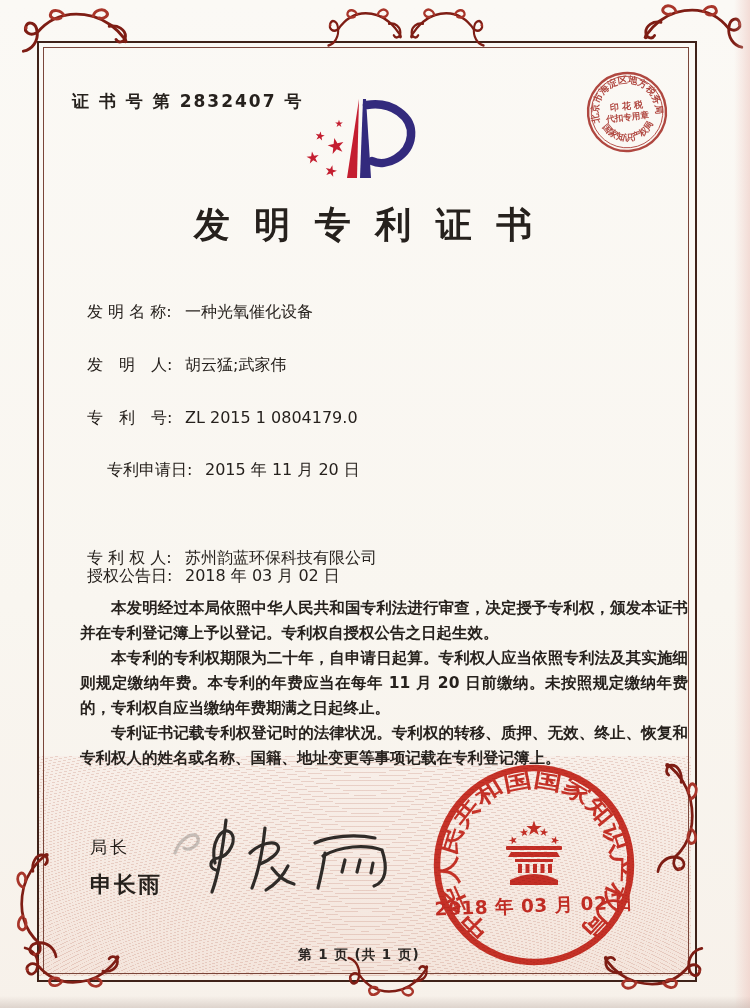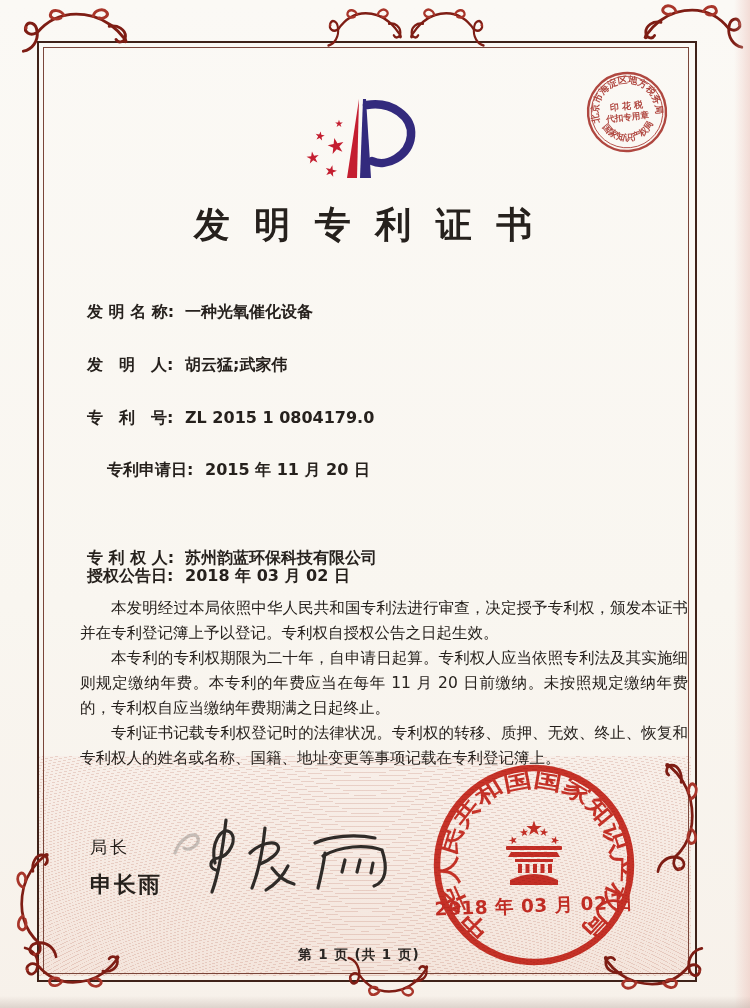--- a/index.html
+++ b/index.html
@@ -18,28 +18,28 @@
       repeating-radial-gradient(ellipse 900px 420px at 50% 150%,
         rgba(190,122,105,0.26) 0 1.1px, rgba(190,122,105,0) 1.1px 5.5px),
       linear-gradient(180deg,#f8efe9 0%,#f4e5dc 100%);
   }
 
   .cert-no { position:absolute; left:72px; top:90px; font-size:17px; font-weight:600; letter-spacing:2px; }
 
   .title { position:absolute; left:37px; top:200px; width:656px; margin:1px; text-align:center;
            font-size:36px; font-weight:700; letter-spacing:6px; font-family:"DejaVu Serif", serif; }
 
-  .field { position:absolute; left:87px; display:flex; font-size:16px; font-weight:700; white-space:nowrap; }
+  .field { position:absolute; left:87px; display:flex; font-size:16px; font-weight:400; white-space:nowrap; }
   .field .flabel { width:98px; }
   .field .fvalue { margin-left:0px; }
   .f0 { top:302px; } .f1 { top:355px; } .f2 { top:408px; }
   .f3 { top:460px;margin-left:20px; } .f4 { top:513px;margin-top:35px; } .f5 { top:566px; }
 
   .body-text { position:absolute; left:80px; top:596px; width:608px; font-size:15.5px;
-               line-height:25px; text-align:justify; font-weight:400; }
+               line-height:25px; text-align:justify; font-weight:700; }
   .body-text p { margin:0; text-indent:2em; }
 
   .sig-title { position:absolute; left:90px; top:836px; font-size:17px; font-weight:400; letter-spacing:3px; }
   .sig-name  { position:absolute; left:90px; top:870px; font-size:22px; font-weight:600; letter-spacing:2px; }
 
   .footer { position:absolute; left:298px; top:946px; font-size:13.5px; font-weight:600; letter-spacing:1px; color:#2a2623; }
 
   svg { position:absolute; overflow:visible; }
   .logo { left:300px; top:84px; width:150px; height:112px; }
   .signature { left:160px; top:808px; width:255px; height:100px; }
@@ -100,20 +100,21 @@
   <svg class="orn" style="left:346px; top:952px; width:85px; height:45px">
       <use href="#flo" transform="matrix(0.65,0,0,-0.75,0,45)"></use>
     </svg>
   <svg class="orn" style="left:600px; top:942px; width:105px; height:48px">
       <use href="#flo" transform="matrix(-0.8,0,0,-0.8,105,48)"></use>
     </svg>
   <svg class="orn" style="left:652px; top:760px; width:46px; height:115px">
       <use href="#flo" transform="matrix(0,-0.885,-0.77,0,46,115)"></use>
     </svg>
 
+  <div class="cert-no">证 书 号 第 2832407 号</div>
 
   <svg class="logo" viewBox="0 0 150 112">
     <polygon points="59,15 47,94 57,94" fill="#c41e30"></polygon>
     <polygon points="63,15 66,15 71,94 60,94" fill="#332a7d"></polygon>
     <path d="M67,21 C92,17 113,33 111,52 C109,72 86,84 72,77" fill="none" stroke="#332a7d" stroke-width="8.5" stroke-linecap="round"></path>
     <text x="36" y="69" font-size="21" text-anchor="middle" fill="#c41e30" transform="rotate(-12 36 62)">★</text>
     <text x="20" y="56" font-size="12" text-anchor="middle" fill="#c41e30" transform="rotate(10 20 52)">★</text>
     <text x="13" y="79" font-size="16" text-anchor="middle" fill="#c41e30" transform="rotate(-8 13 74)">★</text>
     <text x="31" y="92" font-size="15" text-anchor="middle" fill="#c41e30" transform="rotate(14 31 87)">★</text>
     <text x="39" y="43" font-size="10" text-anchor="middle" fill="#c41e30">★</text>

